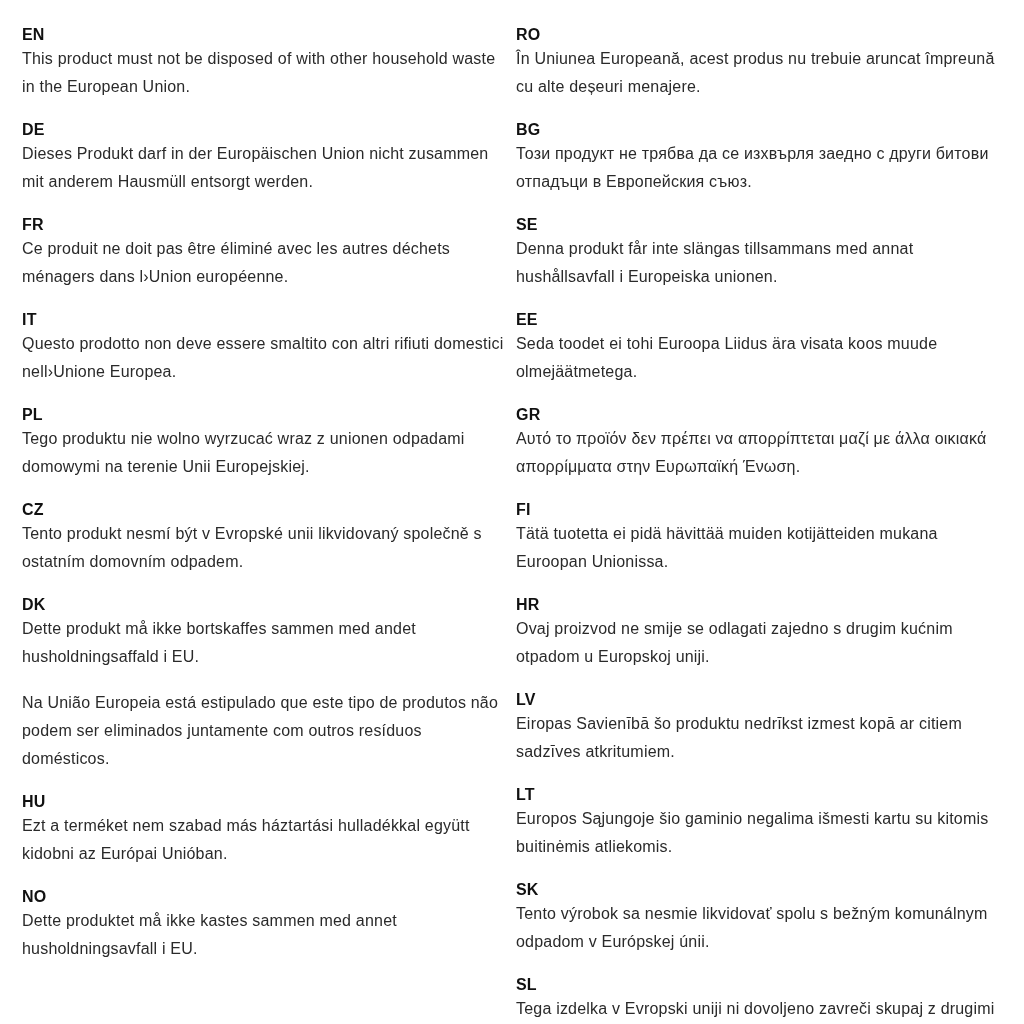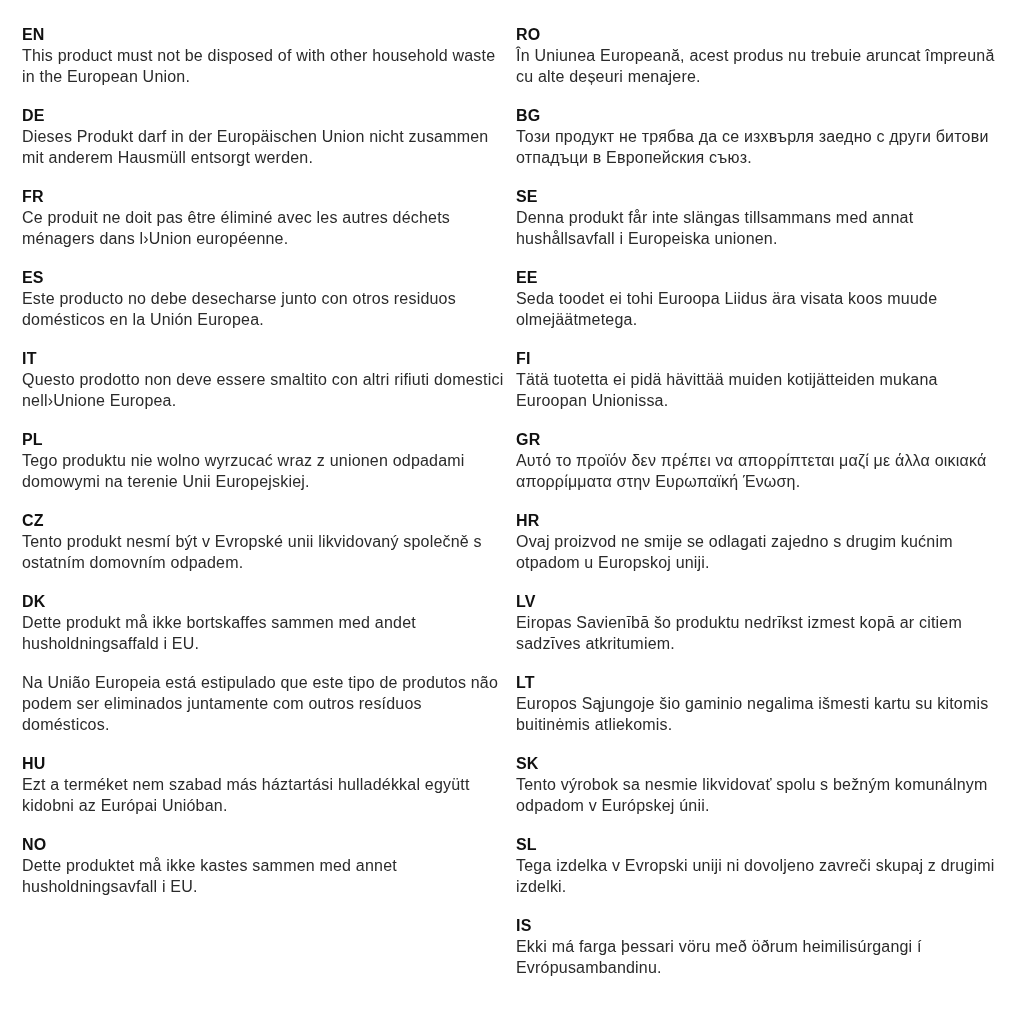--- a/index.html
+++ b/index.html
@@ -33,21 +33,21 @@
   }
   .code {
     font-weight: bold;
     font-size: 16px;
     line-height: 21px;
     letter-spacing: 0.2px;
     color: #111111;
   }
   .text {
     font-size: 16px;
-    line-height: 21px;
+    line-height: 28px;
     letter-spacing: 0.2px;
     color: #2a2a2a;
     max-width: 484px;
   }
 </style>
 </head>
 <body>
 
 <div class="page">
   <div class="column">
@@ -55,24 +55,20 @@
         <div class="code">EN</div>
         <div class="text">This product must not be disposed of with other household waste in the European Union.</div>
       </div>
       <div class="entry">
         <div class="code">DE</div>
         <div class="text">Dieses Produkt darf in der Europäischen Union nicht zusammen mit anderem Hausmüll entsorgt werden.</div>
       </div>
       <div class="entry">
         <div class="code">FR</div>
         <div class="text">Ce produit ne doit pas être éliminé avec les autres déchets ménagers dans l›Union européenne.</div>
-      </div>
-      <div class="entry">
-        <div class="code">ES</div>
-        <div class="text">Este producto no debe desecharse junto con otros residuos domésticos en la Unión Europea.</div>
       </div>
       <div class="entry">
         <div class="code">IT</div>
         <div class="text">Questo prodotto non deve essere smaltito con altri rifiuti domestici nell›Unione Europea.</div>
       </div>
       <div class="entry">
         <div class="code">PL</div>
         <div class="text">Tego produktu nie wolno wyrzucać wraz z unionen odpadami domowymi na terenie Unii Europejskiej.</div>
       </div>
       <div class="entry">
@@ -106,26 +102,26 @@
       </div>
       <div class="entry">
         <div class="code">SE</div>
         <div class="text">Denna produkt får inte slängas tillsammans med annat hushållsavfall i Europeiska unionen.</div>
       </div>
       <div class="entry">
         <div class="code">EE</div>
         <div class="text">Seda toodet ei tohi Euroopa Liidus ära visata koos muude olmejäätmetega.</div>
       </div>
       <div class="entry">
+        <div class="code">GR</div>
+        <div class="text">Αυτό το προϊόν δεν πρέπει να απορρίπτεται μαζί με άλλα οικιακά απορρίμματα στην Ευρωπαϊκή Ένωση.</div>
+      </div>
+      <div class="entry">
         <div class="code">FI</div>
         <div class="text">Tätä tuotetta ei pidä hävittää muiden kotijätteiden mukana Euroopan Unionissa.</div>
-      </div>
-      <div class="entry">
-        <div class="code">GR</div>
-        <div class="text">Αυτό το προϊόν δεν πρέπει να απορρίπτεται μαζί με άλλα οικιακά απορρίμματα στην Ευρωπαϊκή Ένωση.</div>
       </div>
       <div class="entry">
         <div class="code">HR</div>
         <div class="text">Ovaj proizvod ne smije se odlagati zajedno s drugim kućnim otpadom u Europskoj uniji.</div>
       </div>
       <div class="entry">
         <div class="code">LV</div>
         <div class="text">Eiropas Savienībā šo produktu nedrīkst izmest kopā ar citiem sadzīves atkritumiem.</div>
       </div>
       <div class="entry">

